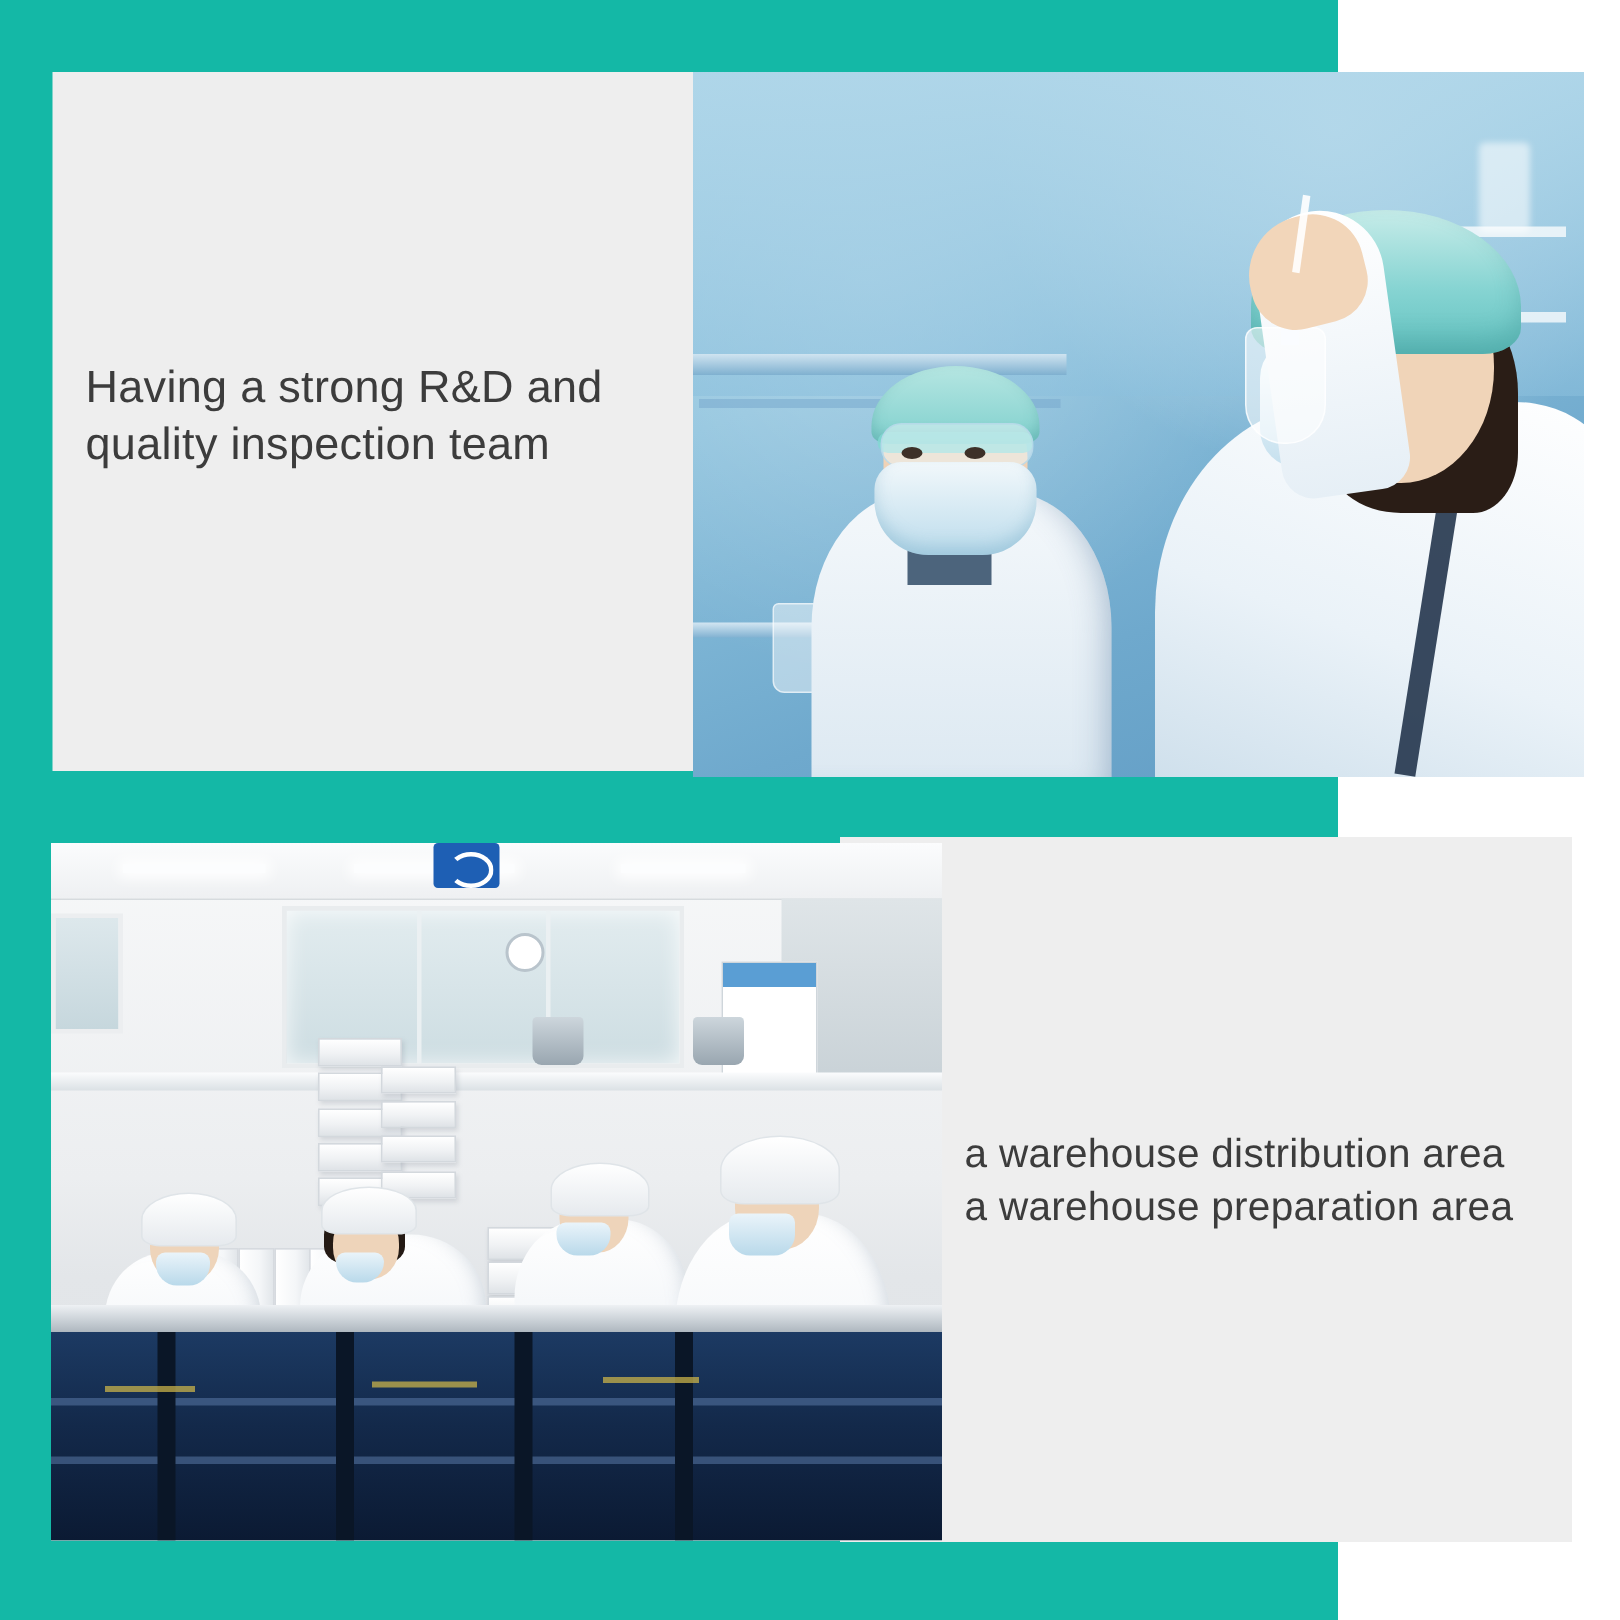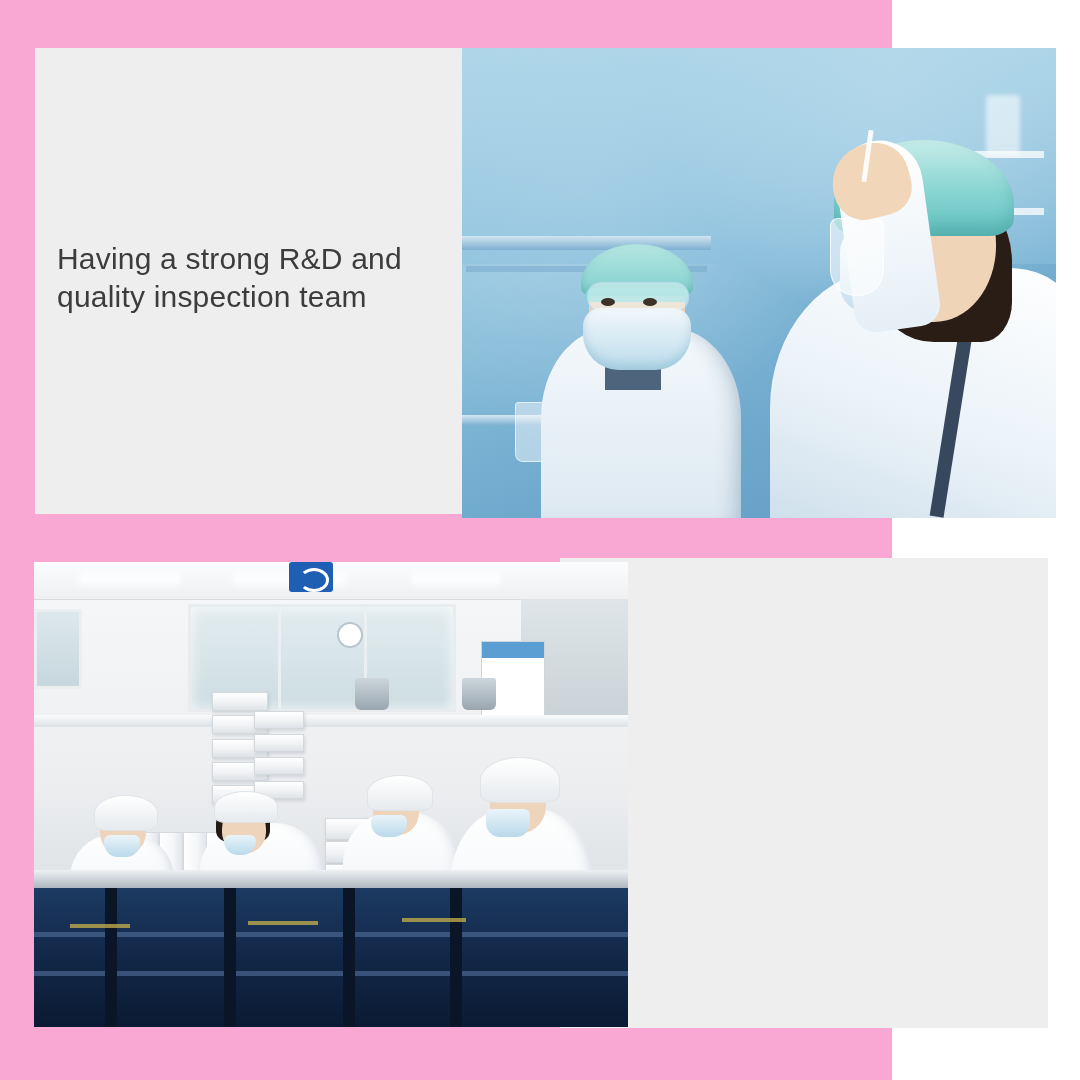--- a/index.html
+++ b/index.html
@@ -12,21 +12,21 @@
     width: 1080px;
     height: 1080px;
     overflow: hidden;
     font-family: "Liberation Sans", "DejaVu Sans", sans-serif;
   }
 
   .page {
     position: relative;
     width: 892px;
     height: 1080px;
-    background: #f9a8d4;
+    background: #14b8a6;
   }
 
   
   .section-one {
     position: absolute;
     left: 0;
     top: 0;
     width: 1080px;
     height: 540px;
   }
@@ -618,20 +618,22 @@
         <div class="wB-hand"></div>
         <div class="pipette"></div>
       </div>
     </div>
   </div>
 
   <div class="section-two">
 
     <div class="panel-two-bg"></div>
 
+    <div class="caption-two">a warehouse distribution area
+a warehouse preparation area</div>
 
     <div class="photo-two">
       <div class="wh-bg"></div>
       <div class="wh-ceiling"></div>
       <div class="wh-ceil-light" style="left:8%;width:16%;"></div>
       <div class="wh-ceil-light" style="left:34%;width:18%;"></div>
       <div class="wh-ceil-light" style="left:64%;width:14%;"></div>
 
       <div class="wh-window-sm"></div>
 

